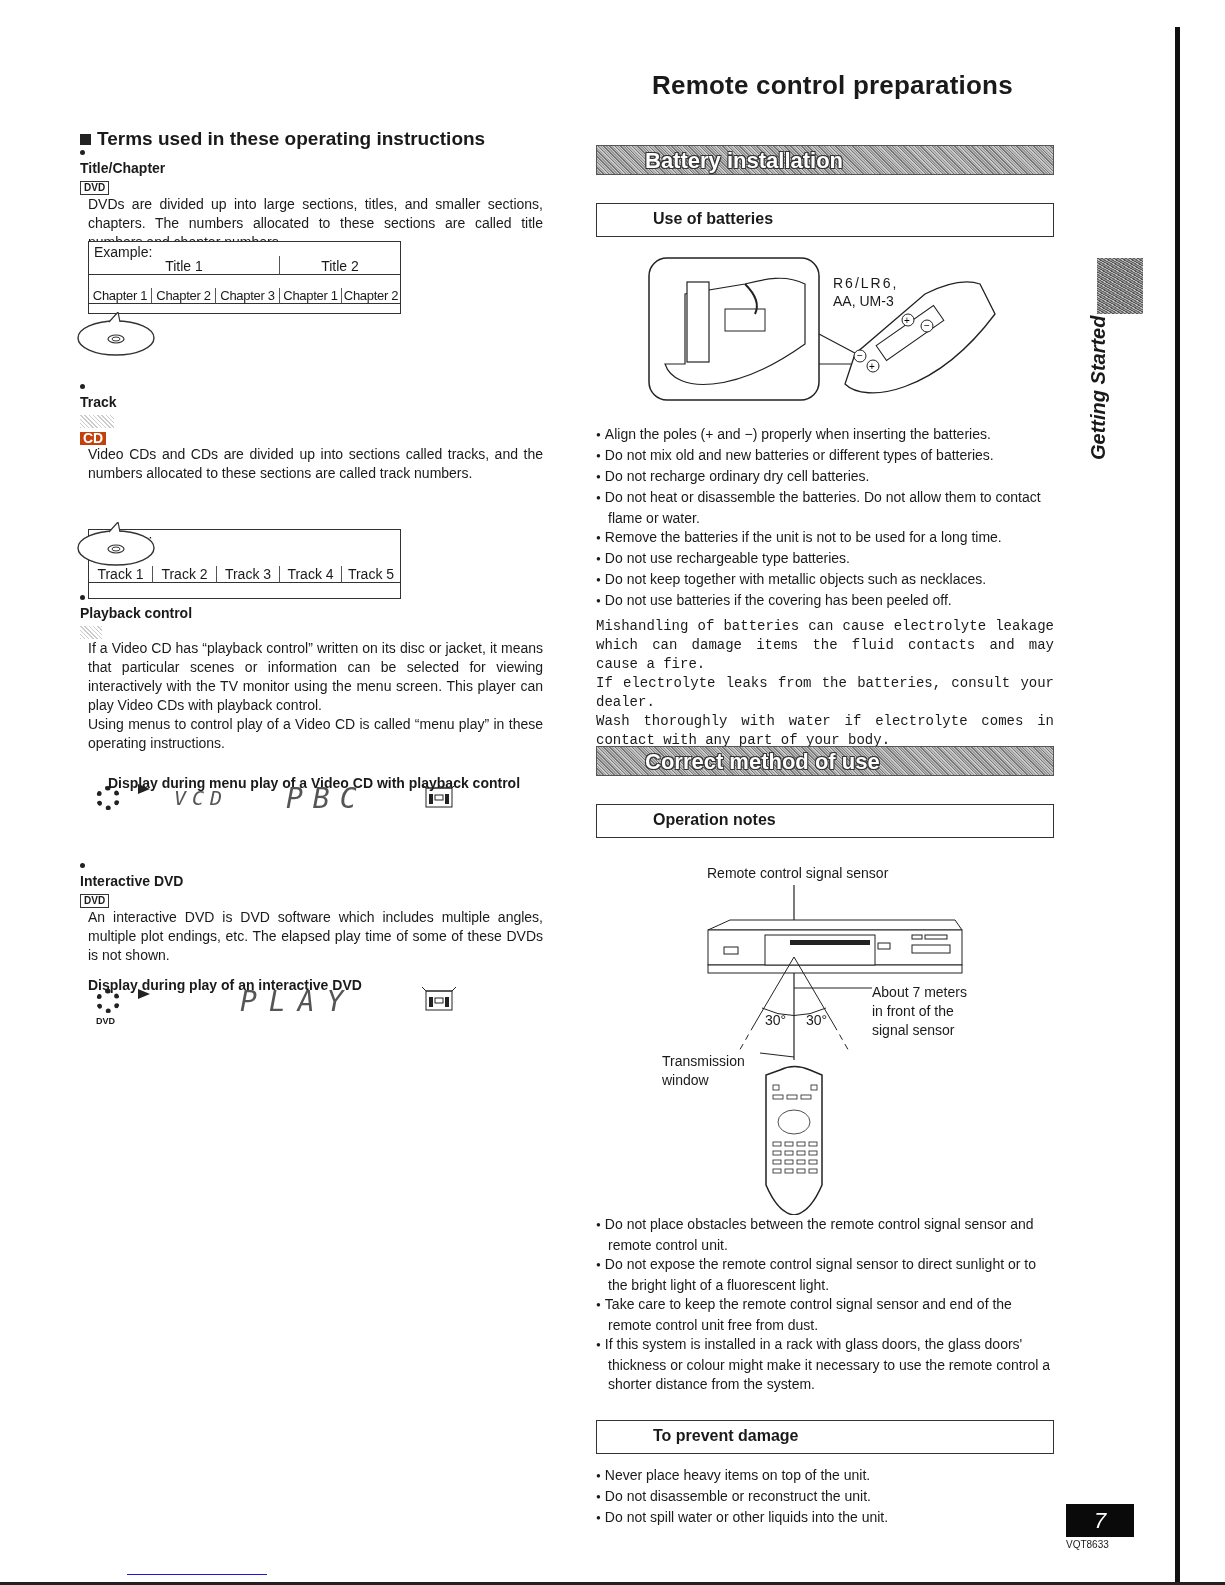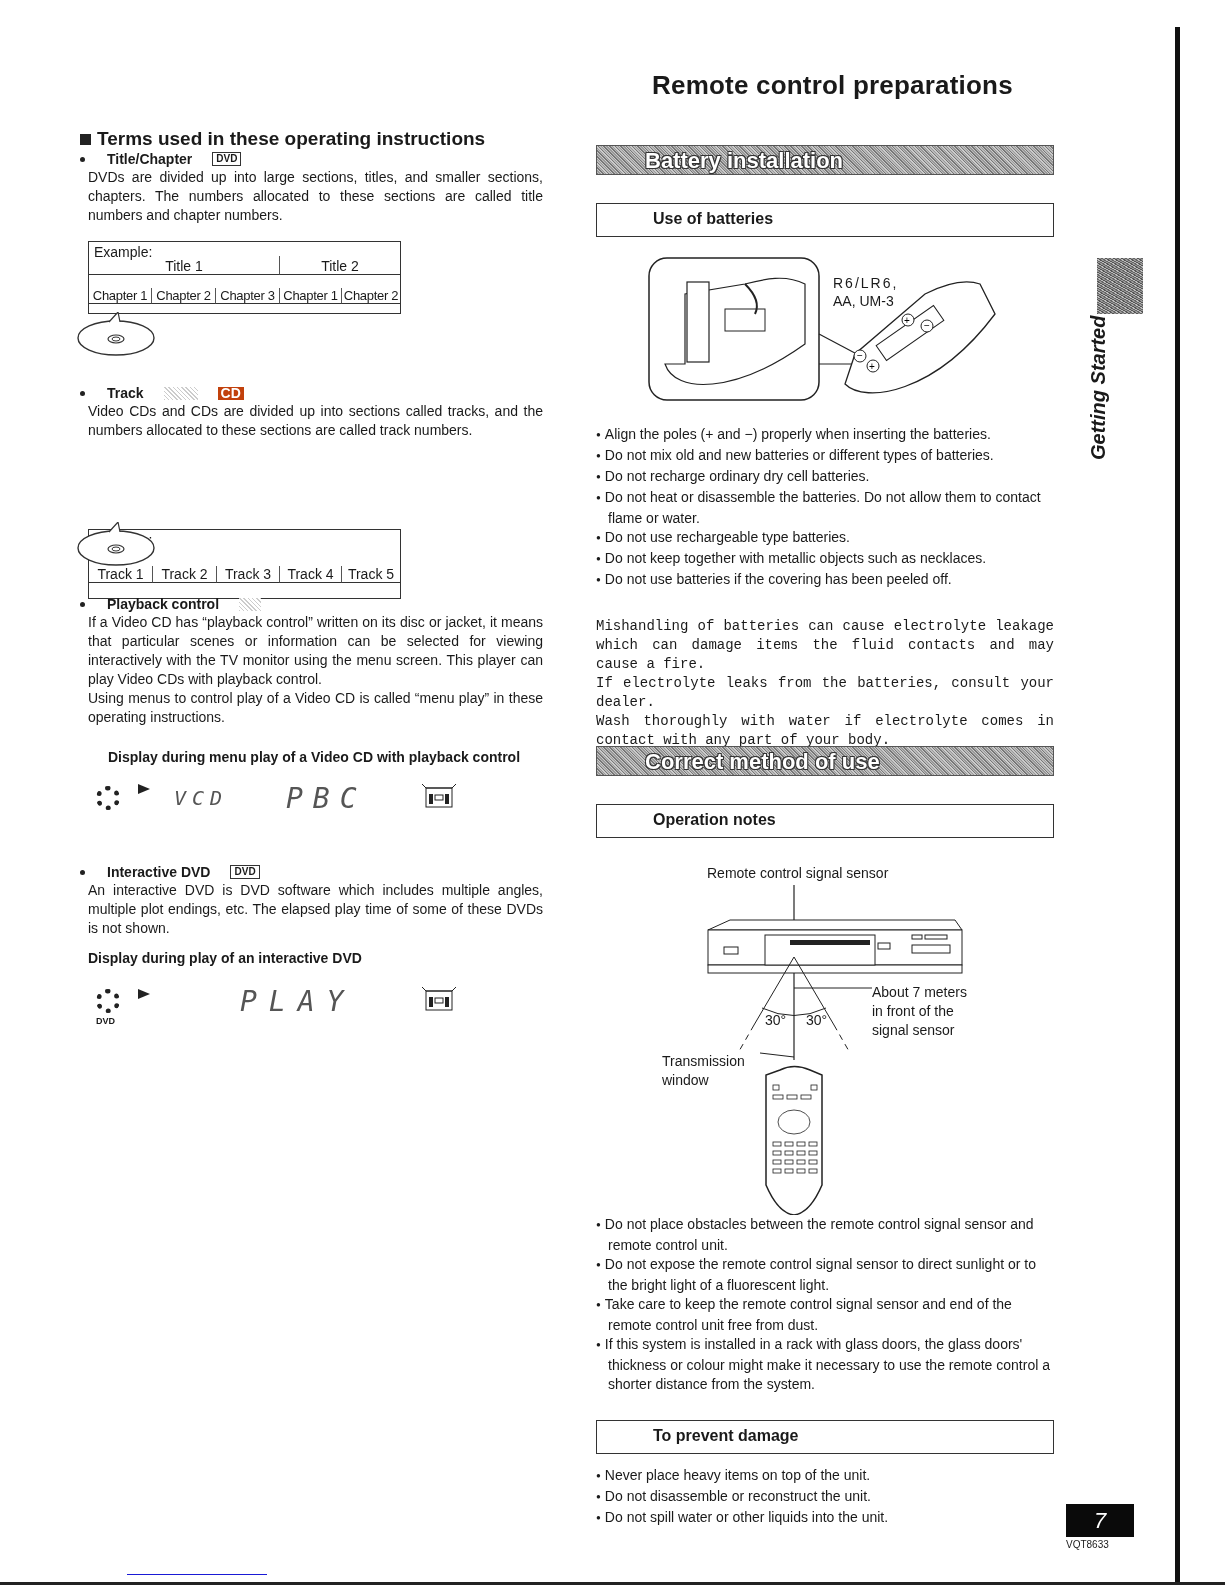--- a/index.html
+++ b/index.html
@@ -6,21 +6,21 @@
     html, body { width: 1225px; height: 1585px; background: #ffffff; overflow: hidden; }
     body { position: relative; font-family: "Liberation Sans", sans-serif; color: #1a1a1a; }
     .abs { position: absolute; }
 
     
     .margin-rule { position: absolute; left: 1175px; top: 27px; width: 5px; height: 1558px; background: #111; }
     .bottom-rule { position: absolute; left: 0; top: 1582px; width: 1225px; height: 3px; background: #222; }
     .blue-link { position: absolute; left: 127px; top: 1574px; width: 140px; height: 1px; background: #1a1ad6; }
     .section-h { font-weight: bold; font-size: 19px; line-height: 22px; display: flex; align-items: center; gap: 6px; margin-left: -8px; }
     .section-h .sq { width: 11px; height: 11px; background: #222; display: inline-block; }
-    .term-h { font-weight: bold; font-size: 14px; line-height: 18px; margin-left: -8px; display: flex; align-items: center; gap: 20px; }
+    .term-h { font-weight: bold; font-size: 14px; line-height: 18px; margin-left: -8px; display: flex; align-items: flex-start; gap: 4px; flex-direction: column; }
     .bullet-dot { display: inline-block; width: 5px; height: 5px; border-radius: 50%; background: #222; margin-right: 2px; }
     .badge-outline { display: inline-block; border: 1px solid #333; font-size: 10px; font-weight: bold; padding: 0 3px; line-height: 12px; }
     .badge-solid { display: inline-block; background: #c2410c; color: #fff; font-size: 14px; font-weight: bold; padding: 0 3px; line-height: 13px; }
     .badge-dotted { display: inline-block; width: 34px; height: 13px; background: repeating-linear-gradient(45deg,#ccc 0 1px,#fff 1px 3px); }
     .badge-dotted.small { width: 22px; }
     .para { font-size: 14px; line-height: 19px; text-align: justify; }
     .sub-h { font-weight: bold; font-size: 14px; line-height: 18px; }
 
     .example-box { border: 1.5px solid #333; position: relative; background: #fff; }
     .ex-label { font-size: 14px; position: absolute; left: 5px; top: 2px; }
@@ -212,20 +212,21 @@
     <text x="224" y="116" font-size="10">+</text>
 </svg>
 <span class="diagram-label" style="left:833px; top:274px; letter-spacing:2px;">R6/LR6,</span>
 <span class="diagram-label" style="left:833px; top:292px;">AA, UM-3</span>
 
 <ul class="right-list" style="top:425px;">
   <li>Align the poles (+ and −) properly when inserting the batteries.</li>
   <li>Do not mix old and new batteries or different types of batteries.</li>
   <li>Do not recharge ordinary dry cell batteries.</li>
   <li>Do not heat or disassemble the batteries. Do not allow them to contact flame or water.</li>
+  <li>Remove the batteries if the unit is not to be used for a long time.</li>
   <li>Do not use rechargeable type batteries.</li>
   <li>Do not keep together with metallic objects such as necklaces.</li>
   <li>Do not use batteries if the covering has been peeled off.</li>
 </ul>
 
 <div class="right-para" style="top:617px;font-family:Liberation Mono, monospace;">
   <p>Mishandling of batteries can cause electrolyte leakage which can damage items the fluid contacts and may cause a fire.</p>
   <p>If electrolyte leaks from the batteries, consult your dealer.</p>
   <p>Wash thoroughly with water if electrolyte comes in contact with any part of your body.</p>
 </div>

